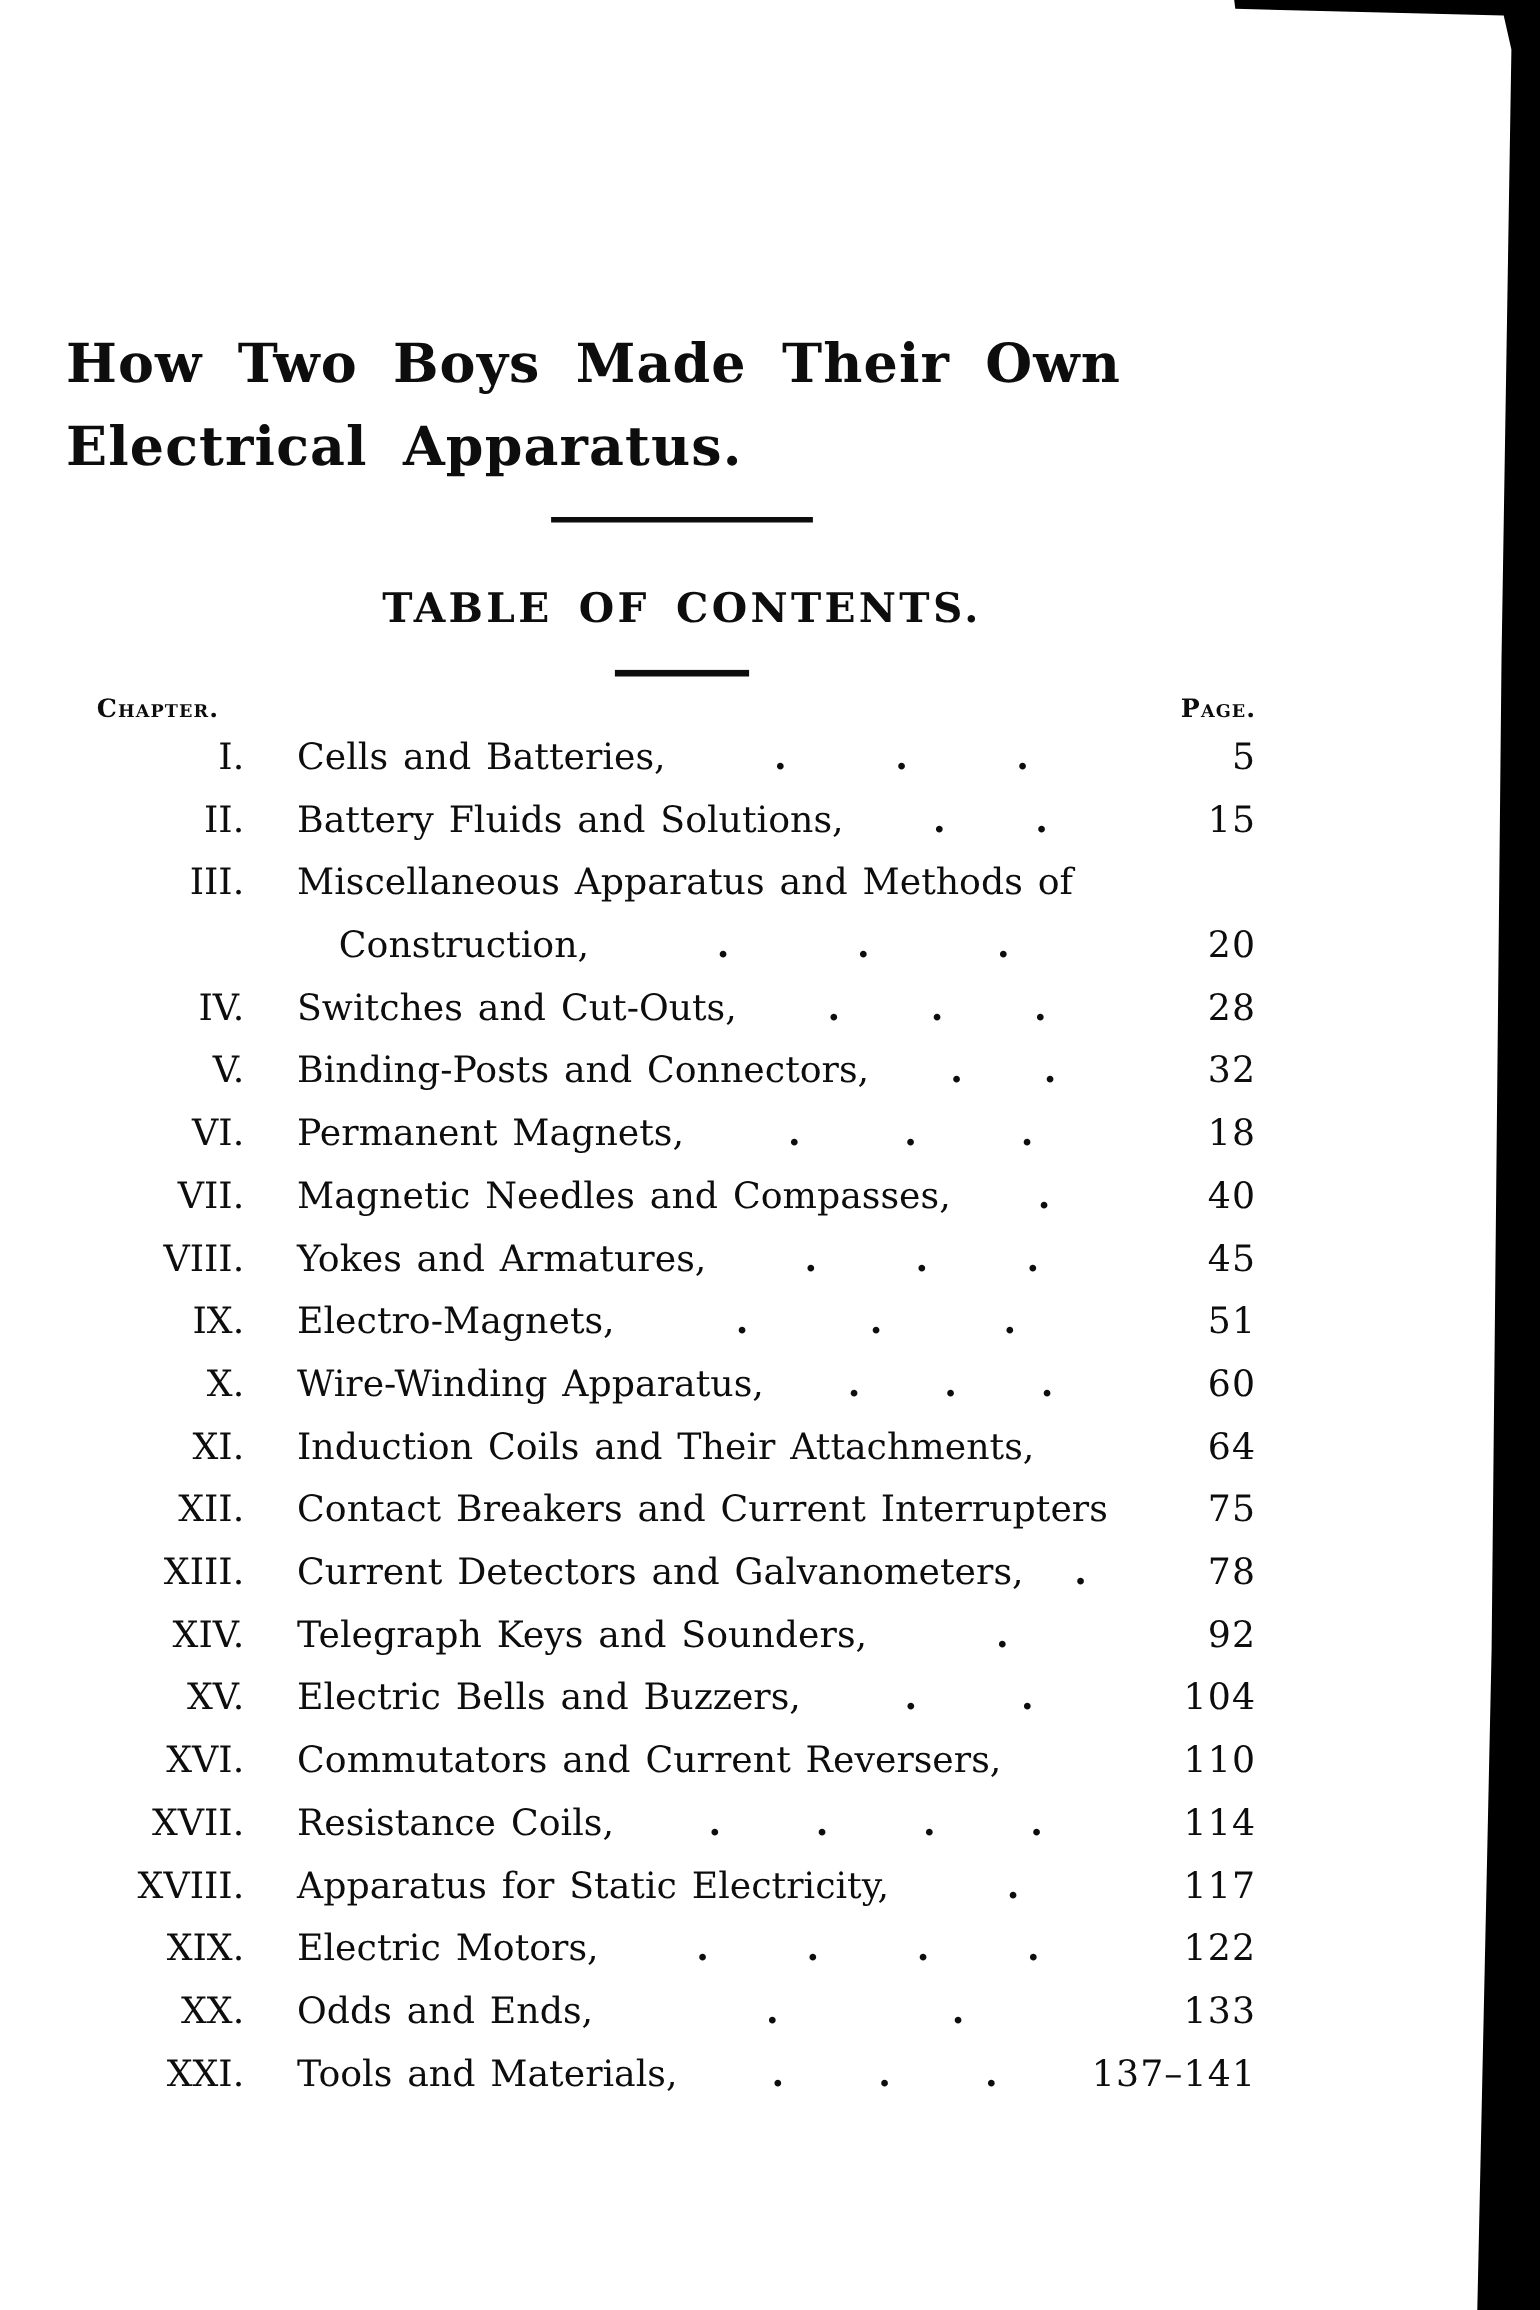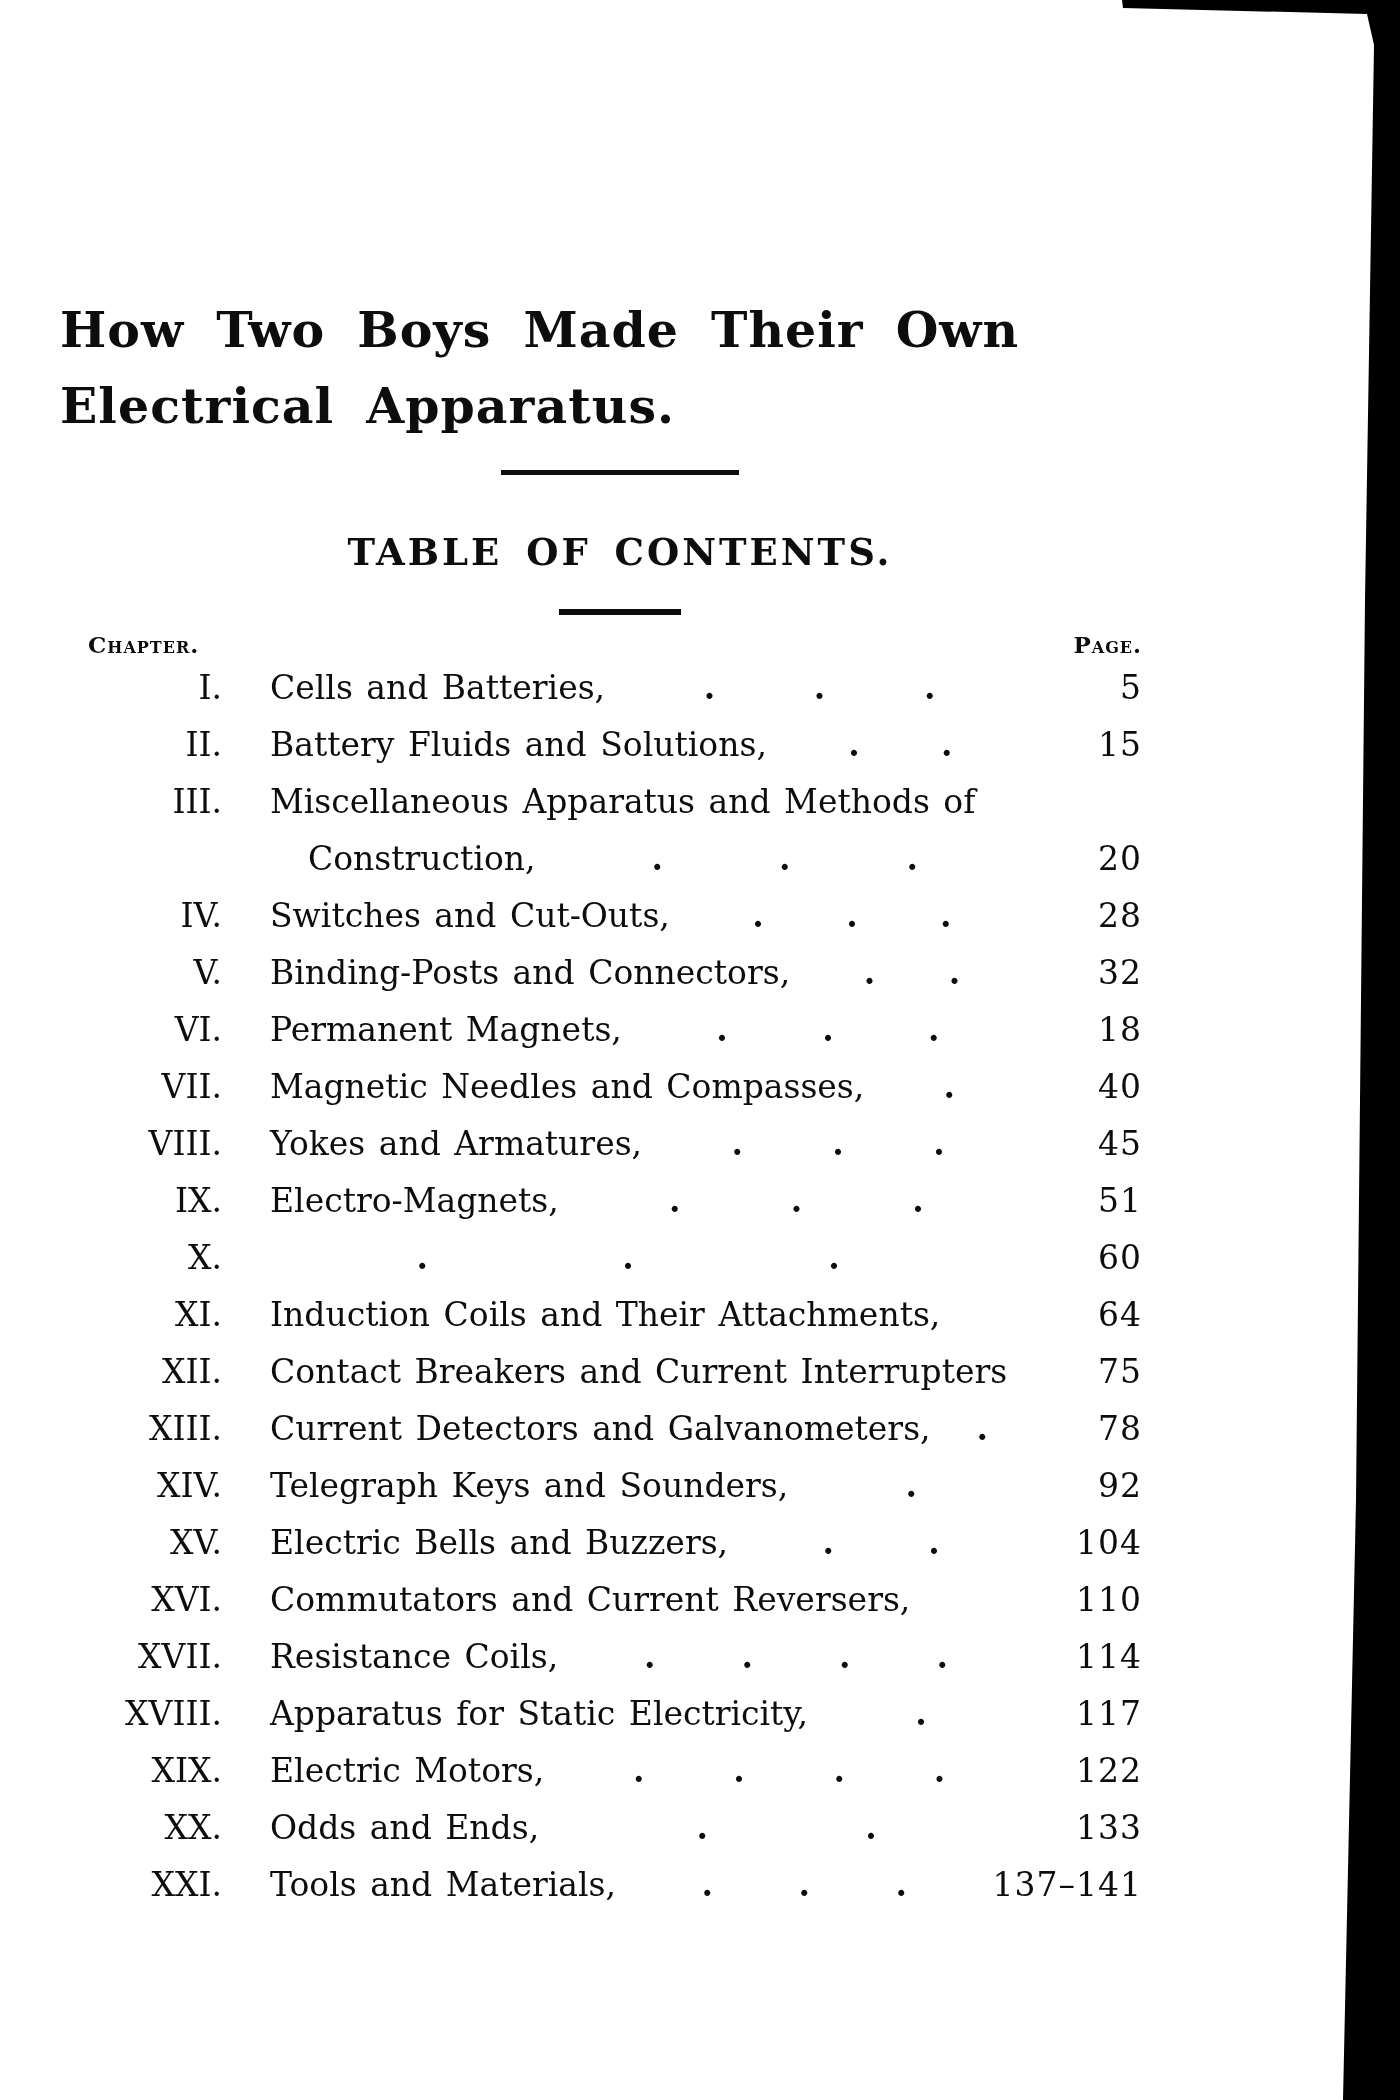--- a/index.html
+++ b/index.html
@@ -229,20 +229,21 @@
     <span class="title">Electro-Magnets,</span>
     <span class="dots">
             <span>.</span>
             <span>.</span>
             <span>.</span>
           </span>
     <span class="pagenum">51</span>
   </div>
         <div class="row">
     <span class="num">X.</span>
+    <span class="title">Wire-Winding Apparatus,</span>
     <span class="dots">
             <span>.</span>
             <span>.</span>
             <span>.</span>
           </span>
     <span class="pagenum">60</span>
   </div>
         <div class="row">
     <span class="num">XI.</span>
     <span class="title">Induction Coils and Their Attachments,</span>

